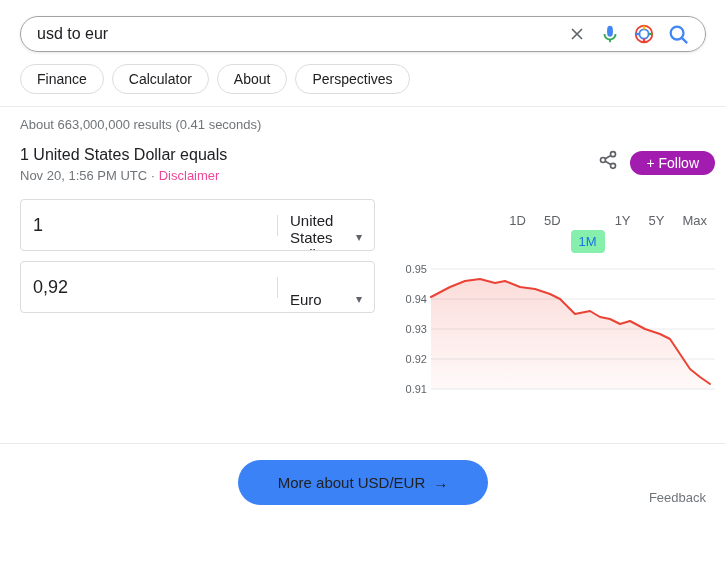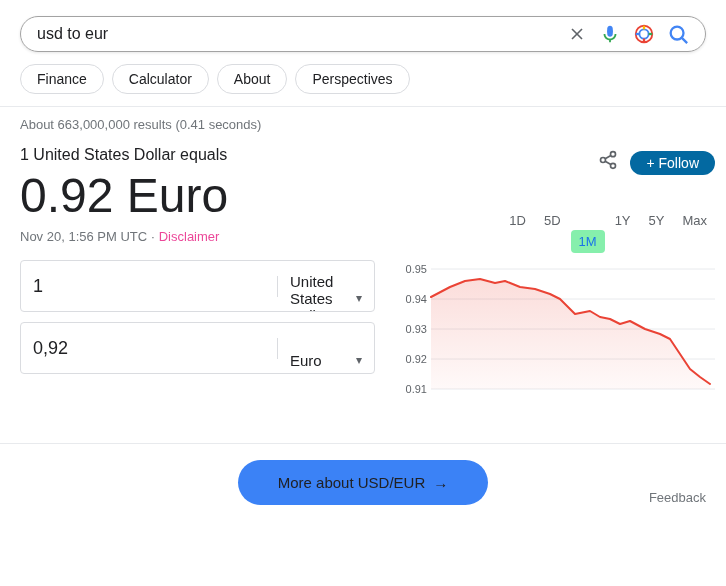--- a/index.html
+++ b/index.html
@@ -154,21 +154,21 @@
     }
     .share-btn {
       background: none;
       border: none;
       cursor: pointer;
       color: #5f6368;
       font-size: 20px;
       padding: 4px 8px;
     }
     .follow-btn {
-      background: #0369a1;
+      background: #a21caf;
       color: #fff;
       border: none;
       border-radius: 20px;
       padding: 4px 16px;
       font-size: 14px;
       cursor: pointer;
       display: flex;
       align-items: center;
       gap: 4px;
     }
@@ -280,21 +280,20 @@
   <button class="pill">Perspectives</button>
 </div>
 
 <div class="results-count">About 663,000,000 results (0.41 seconds)</div>
 
 <div class="main-content">
 
   <div class="left-panel">
 
     <div class="equals-text">1 United States Dollar equals</div>
-    <div class="converted-value">0.92 Euro</div>
     <div class="timestamp">
       <span>Nov 20, 1:56 PM UTC · </span><a class="disclaimer-link">Disclaimer</a>
     </div>
 
     <div class="currency-input-row">
       <input class="currency-amount" type="text" value="1" style="">
       <div class="currency-select">
         <span>United States Dollar</span>
         <span class="dropdown-arrow">▾</span>
       </div>

